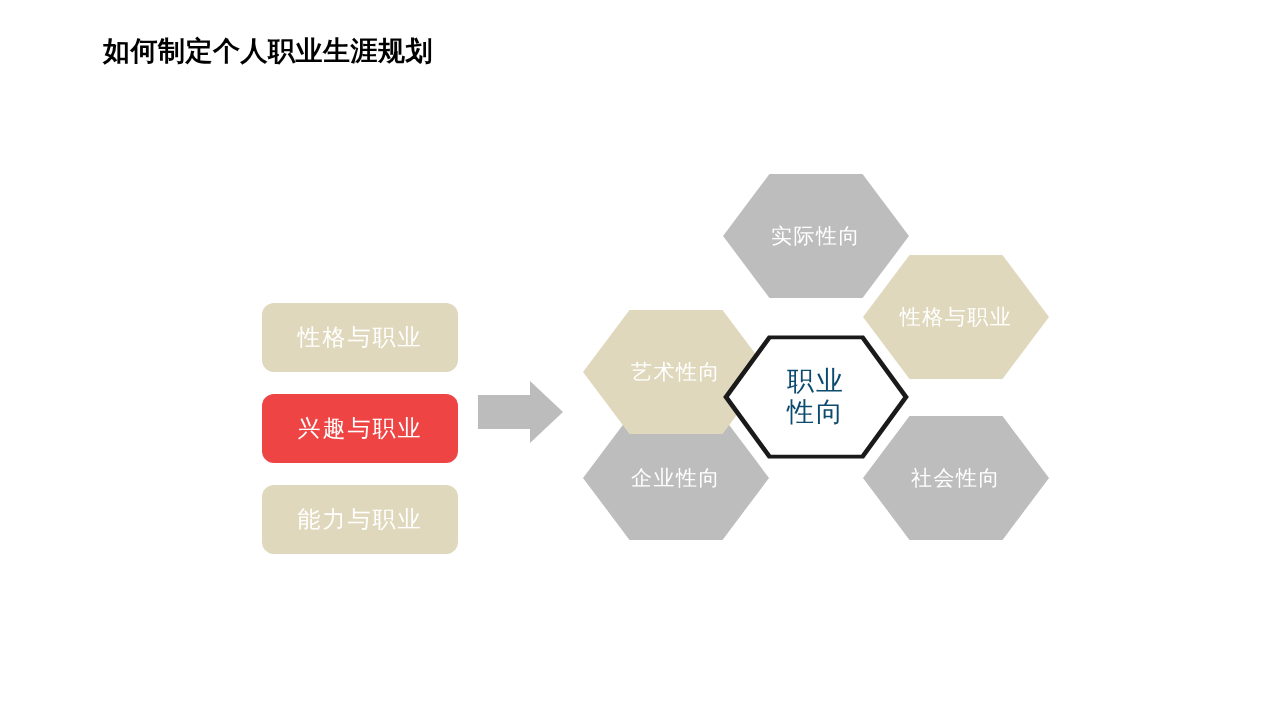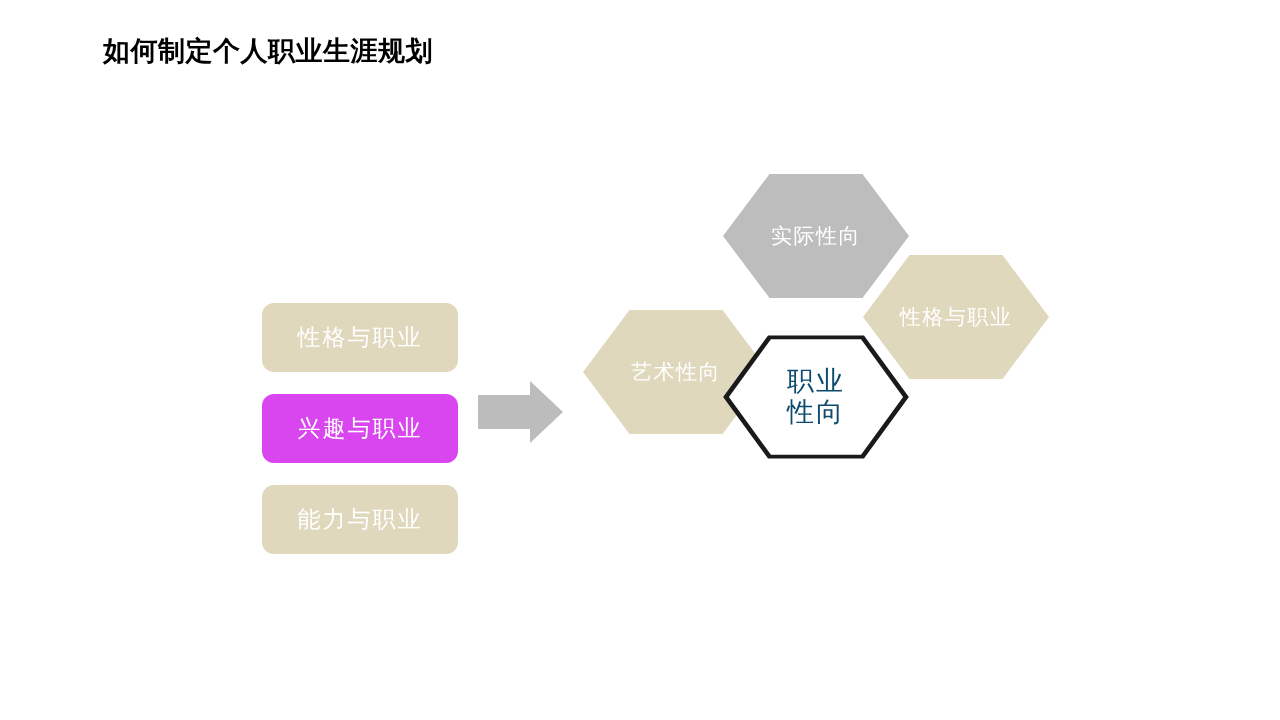--- a/index.html
+++ b/index.html
@@ -45,21 +45,21 @@
     margin-bottom: 22px;
   }
   .stack-box:last-child { margin-bottom: 0; }
   .stack-box .stack-label {
     font-size: 23px;
     color: #ffffff;
     letter-spacing: 2px;
     line-height: 1;
   }
   .stack-box.tone-beige { background: #e0d8bd; }
-  .stack-box.tone-gray  { background: #d946ef; }
+  .stack-box.tone-gray  { background: #ef4444; }
 
   
   .arrow-wrap {
     position: absolute;
     left: 478px;
     top: 381px;
     width: 85px;
     height: 62px;
   }
   .arrow-wrap svg { display: block; }
@@ -148,22 +148,34 @@
     <span class="hex-label">实际性向</span>
   </div>
 
   <div class="hex pos-top-right">
     <svg class="hex-shape" viewBox="0 0 186 160" preserveAspectRatio="none">
       <polygon points="46.5,0 139.5,0 186,80 139.5,160 46.5,160 0,80" fill="#e0d8bd"></polygon>
     </svg>
     <span class="hex-label">性格与职业</span>
   </div>
 
+  <div class="hex pos-bottom-right">
+    <svg class="hex-shape" viewBox="0 0 186 160" preserveAspectRatio="none">
+      <polygon points="46.5,0 139.5,0 186,80 139.5,160 46.5,160 0,80" fill="#bdbdbd"></polygon>
+    </svg>
+    <span class="hex-label">社会性向</span>
+  </div>
 
 
+  <div class="hex pos-bottom-left">
+    <svg class="hex-shape" viewBox="0 0 186 160" preserveAspectRatio="none">
+      <polygon points="46.5,0 139.5,0 186,80 139.5,160 46.5,160 0,80" fill="#bdbdbd"></polygon>
+    </svg>
+    <span class="hex-label">企业性向</span>
+  </div>
 
   <div class="hex pos-top-left">
     <svg class="hex-shape" viewBox="0 0 186 160" preserveAspectRatio="none">
       <polygon points="46.5,0 139.5,0 186,80 139.5,160 46.5,160 0,80" fill="#e0d8bd"></polygon>
     </svg>
     <span class="hex-label">艺术性向</span>
   </div>
 
   <div class="hex center">
     <svg class="hex-shape" viewBox="0 0 186 160" preserveAspectRatio="none">

